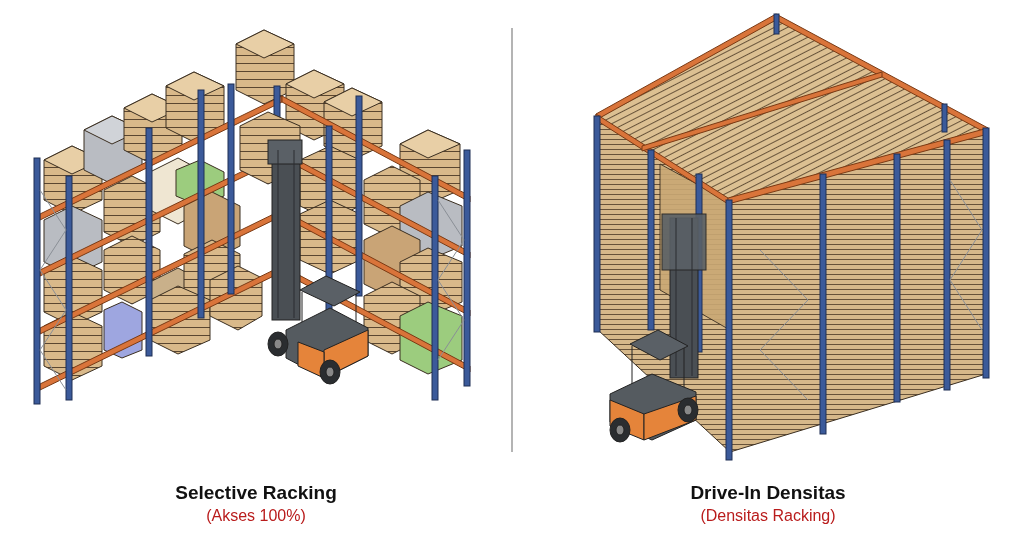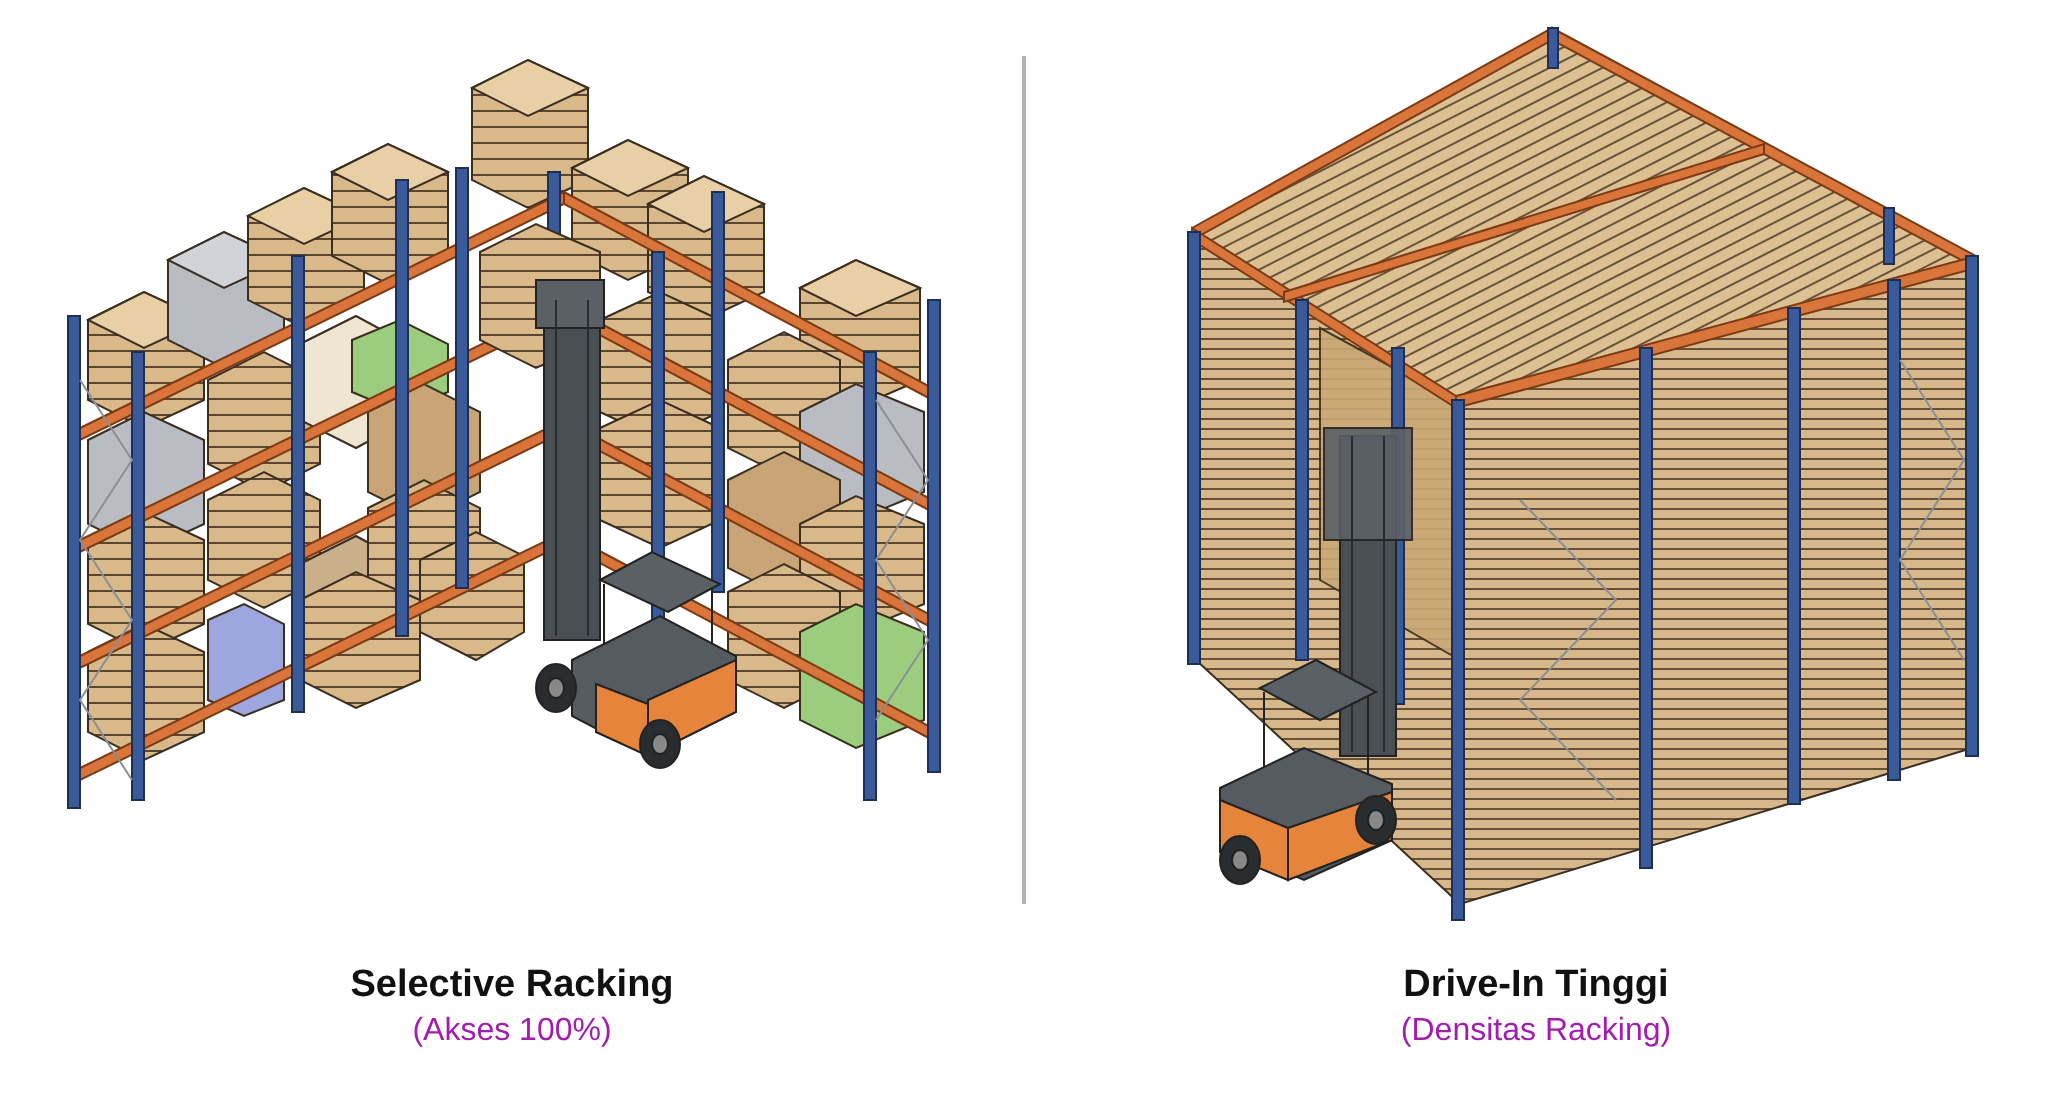--- a/index.html
+++ b/index.html
@@ -4,21 +4,21 @@
 <style>
   html, body { margin: 0; padding: 0; background: #ffffff; }
   body { width: 1024px; height: 559px; position: relative; overflow: hidden; font-family: "Liberation Sans", sans-serif; }
   .panel { position: absolute; top: 0; width: 512px; height: 491px; }
   .panel.left { left: 0; }
   .panel.right { left: 512px; }
   .illus { position: absolute; left: 0; top: 0; width: 512px; height: 470px; }
   .divider { position: absolute; left: 511px; top: 28px; width: 2px; height: 424px; background: #b4b4b4; }
   .caption { position: absolute; top: 481px; width: 512px; text-align: center; color: #111; }
   .caption .title { font-weight: bold; font-size: 19px; line-height: 24px; }
-  .caption .sub { font-size: 16px; line-height: 21px; color: #a21caf; }
+  .caption .sub { font-size: 16px; line-height: 21px; color: #b91c1c; }
 </style>
 </head>
 <body>
 
 <div class="panel left">
   <svg class="illus" viewBox="0 0 512 470">
     <defs>
       <pattern id="slats" width="10" height="8" patternUnits="userSpaceOnUse">
         <rect width="10" height="8" fill="#d9b98a"></rect>
         <line x1="0" y1="7.5" x2="10" y2="7.5" stroke="#5a4630" stroke-width="1"></line>
@@ -210,16 +210,16 @@
       <polygon points="98,400 132,414 132,440 98,426" fill="#e5843a"></polygon>
       <polygon points="132,414 184,396 184,420 132,440" fill="#e5843a"></polygon>
       <ellipse cx="108" cy="430" rx="10" ry="12" fill="#2a2d30"></ellipse>
       <ellipse cx="108" cy="430" rx="4" ry="5" fill="#888"></ellipse>
       <ellipse cx="176" cy="410" rx="10" ry="12" fill="#2a2d30"></ellipse>
       <ellipse cx="176" cy="410" rx="4" ry="5" fill="#888"></ellipse>
     </g>
   </svg>
 
   <div class="caption">
-    <div class="title">Drive-In Tinggi</div>
+    <div class="title">Drive-In Densitas</div>
     <div class="sub">(Densitas Racking)</div>
   </div>
 </div>
 
 </body></html>

